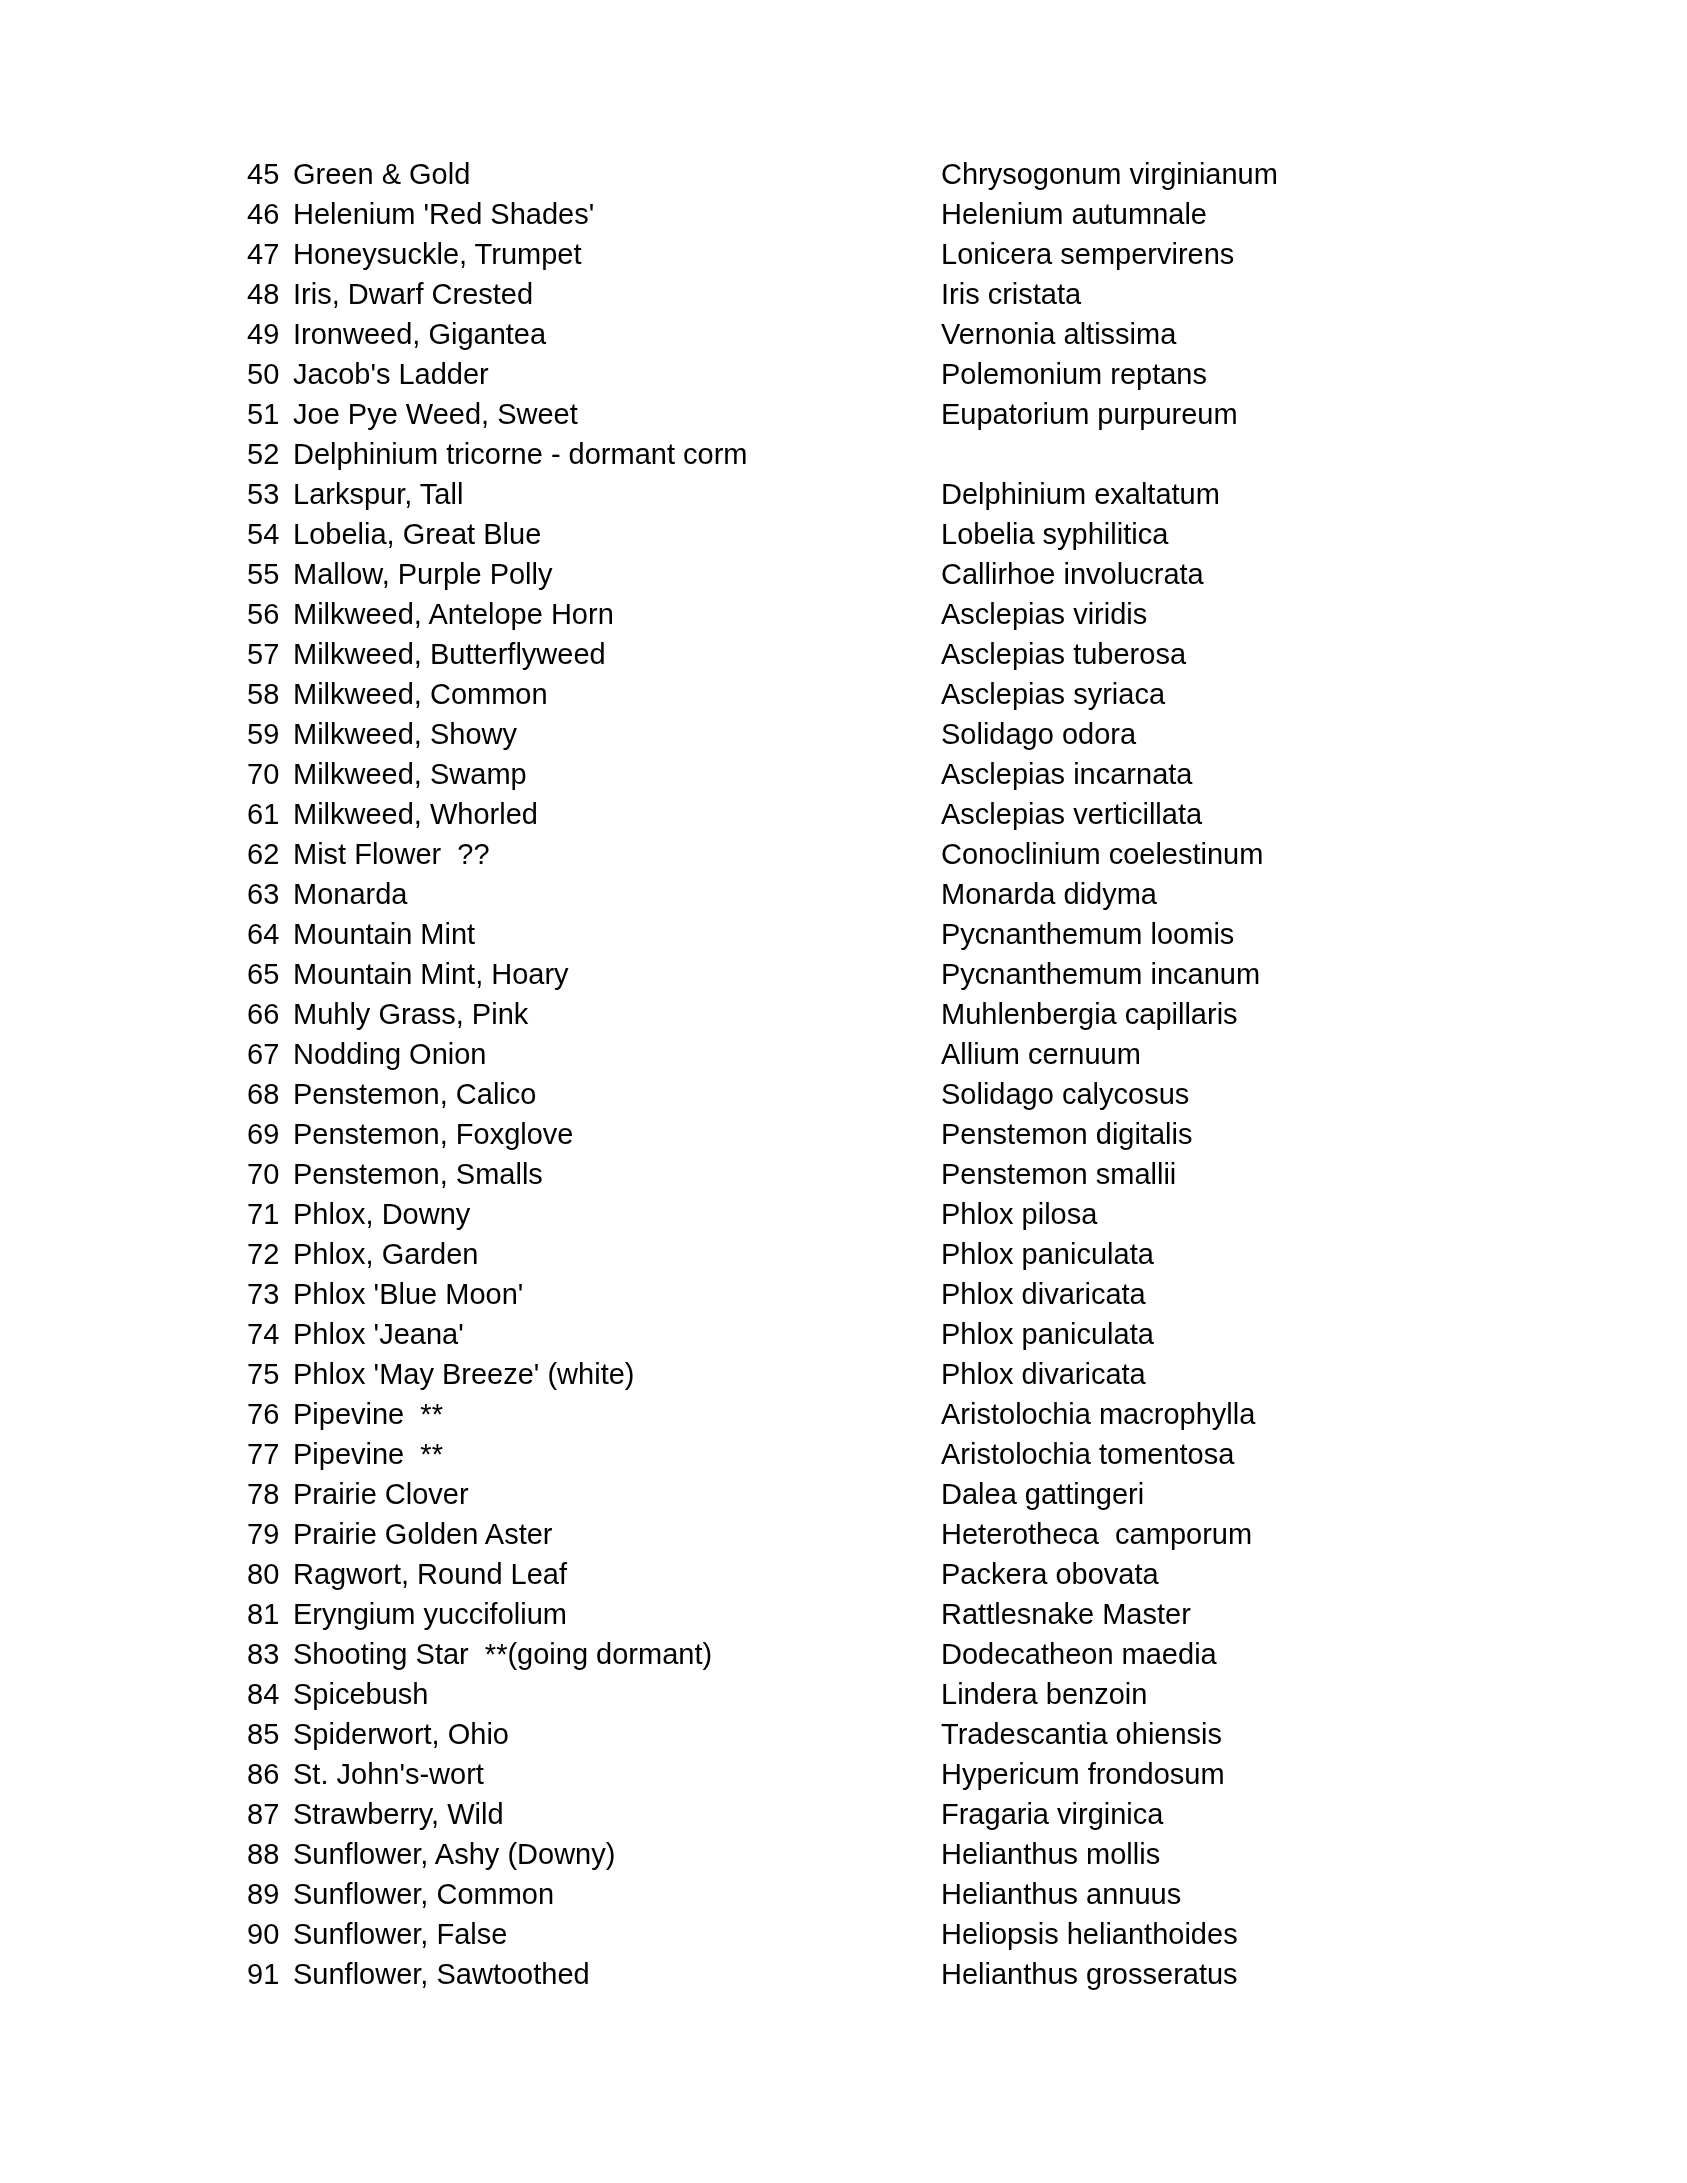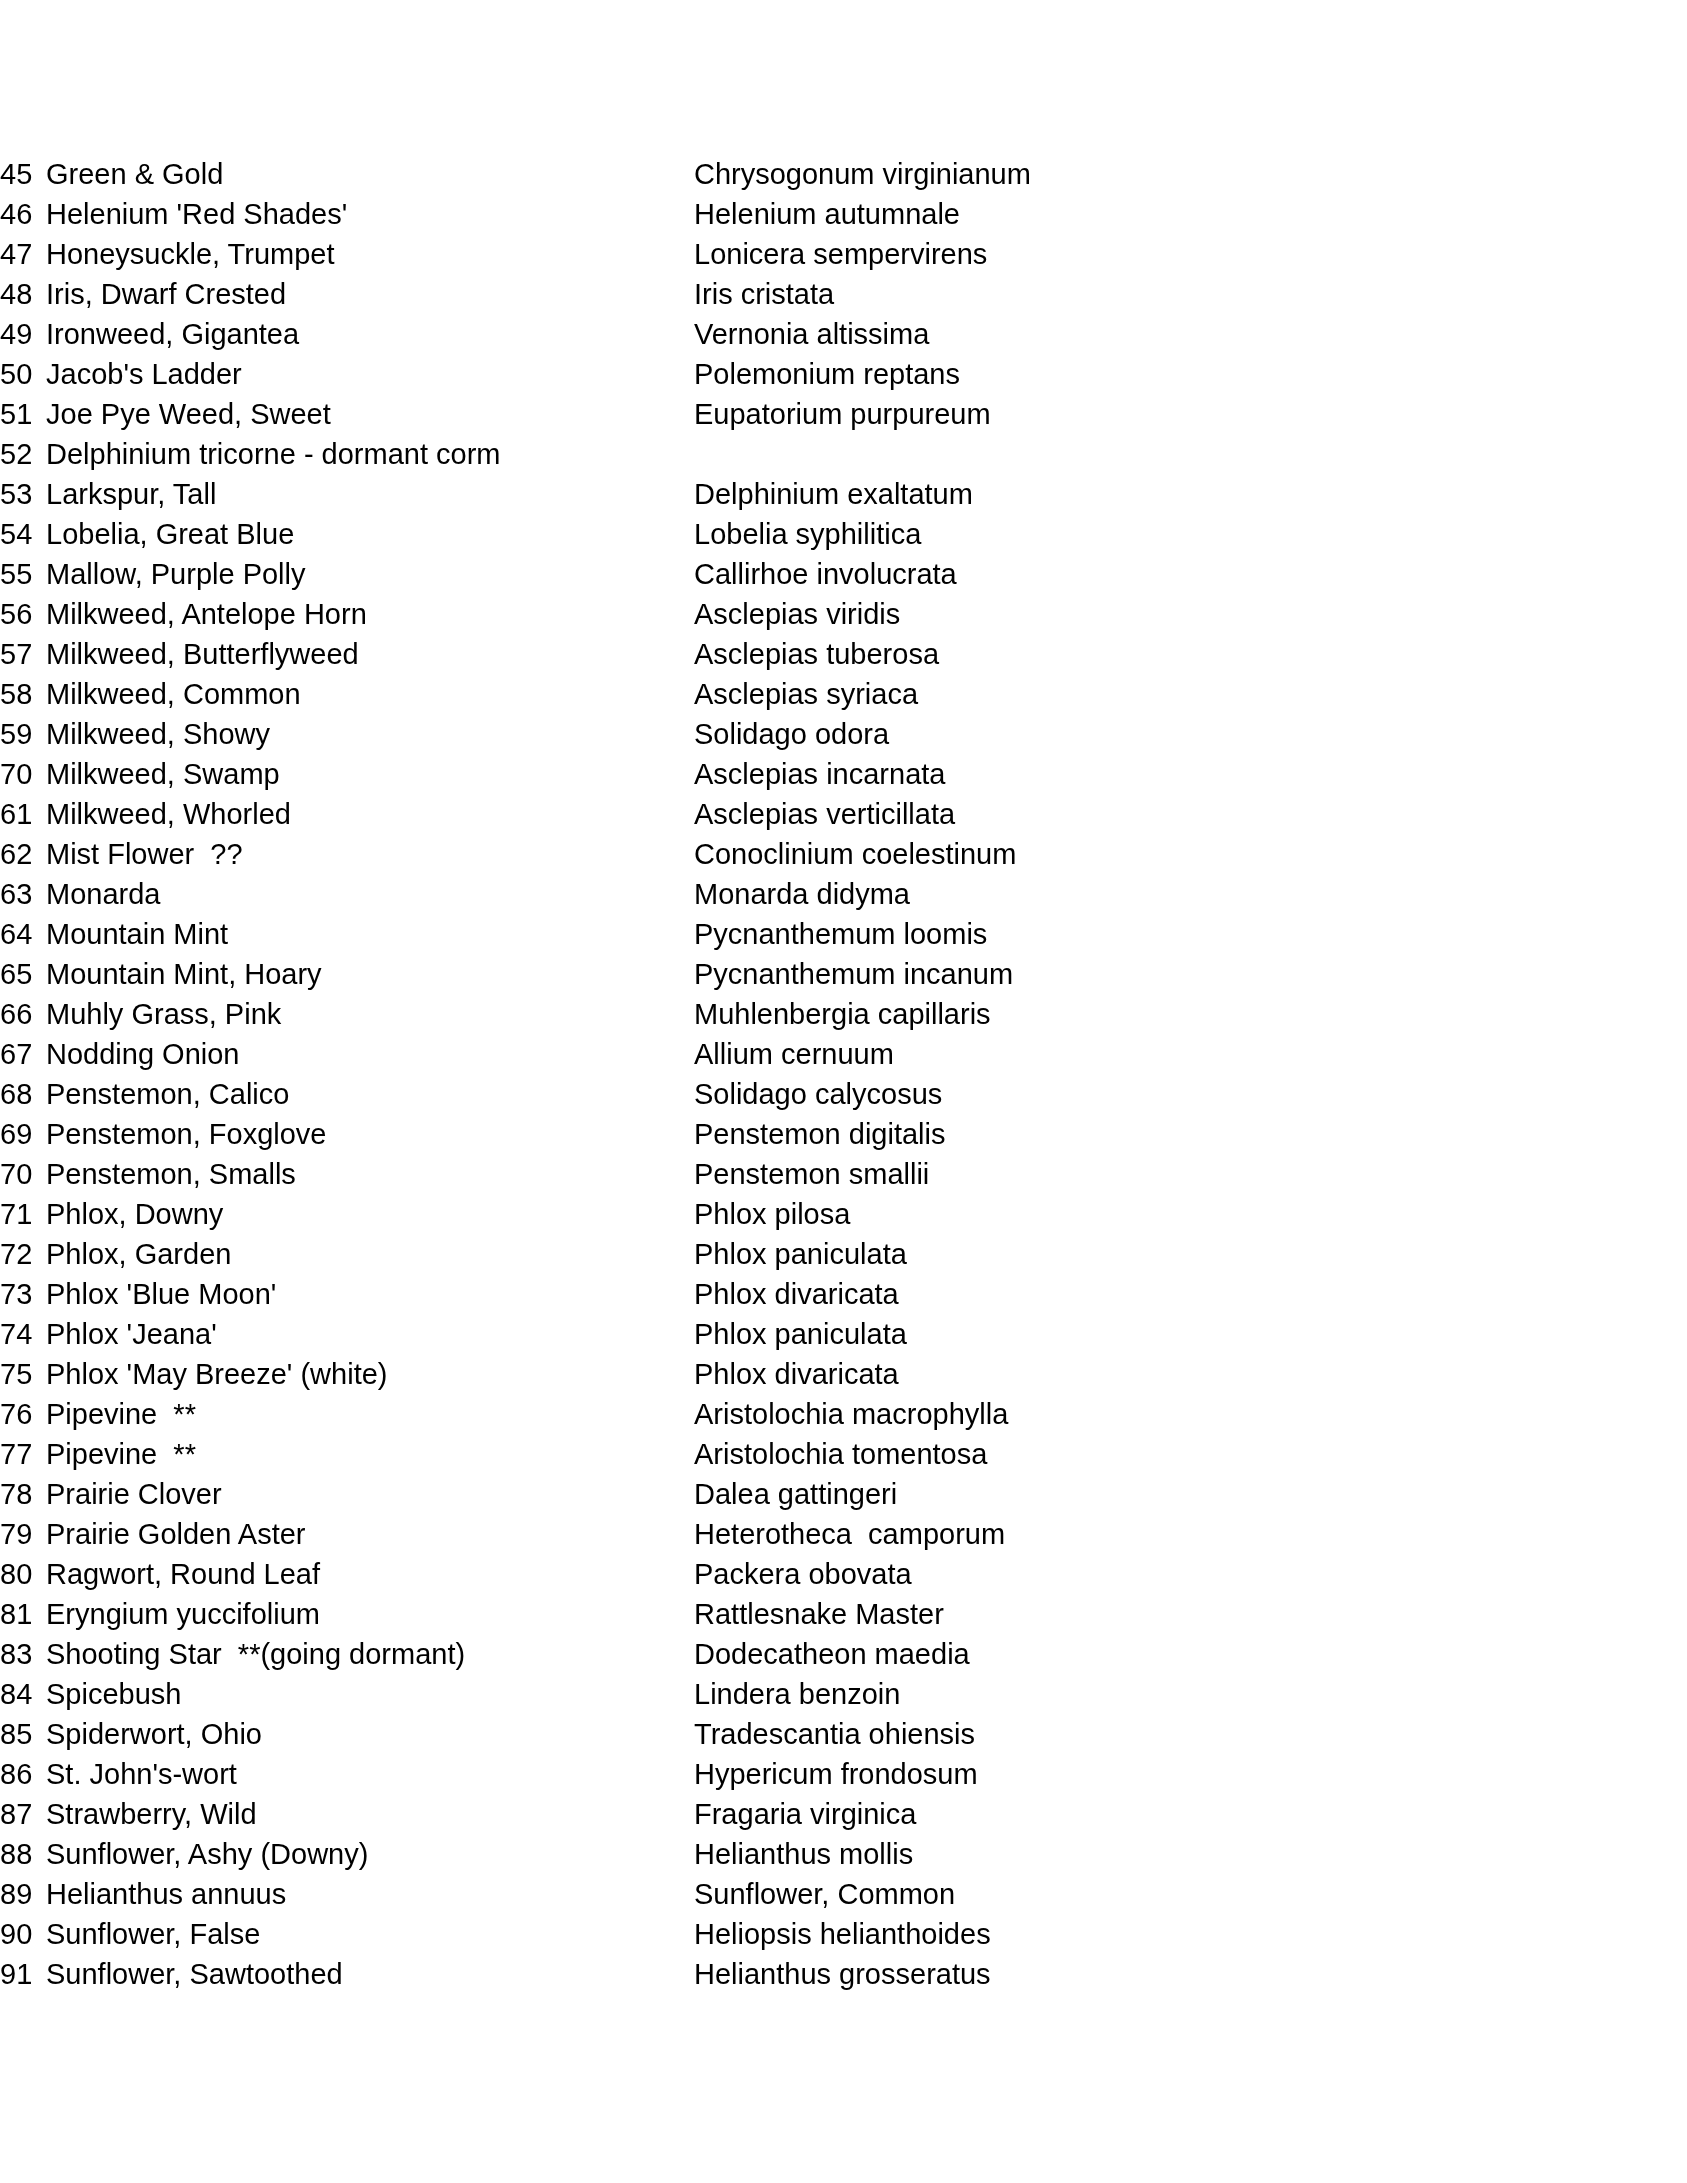--- a/index.html
+++ b/index.html
@@ -18,20 +18,21 @@
   }
   .plant-list {
     position: absolute;
     left: 0;
     top: 154px;
     width: 100%;
   }
   .plant-row {
     display: grid;
     grid-template-columns: 46px 648px auto;
+    padding-left: 247px;
     height: 40px;
     line-height: 40px;
     font-size: 29px;
     white-space: pre; 
   }
   .cell {
     overflow: visible;
   }
 </style>
 </head>
@@ -292,22 +293,22 @@
   </div>
 
   <div class="plant-row">
     <span class="cell">88</span>
     <span class="cell">Sunflower, Ashy (Downy)</span>
     <span class="cell">Helianthus mollis</span>
   </div>
 
   <div class="plant-row">
     <span class="cell">89</span>
+    <span class="cell">Sunflower, Common</span>
     <span class="cell">Helianthus annuus</span>
-    <span class="cell">Sunflower, Common</span>
   </div>
 
   <div class="plant-row">
     <span class="cell">90</span>
     <span class="cell">Sunflower, False</span>
     <span class="cell">Heliopsis helianthoides</span>
   </div>
 
   <div class="plant-row">
     <span class="cell">91</span>

